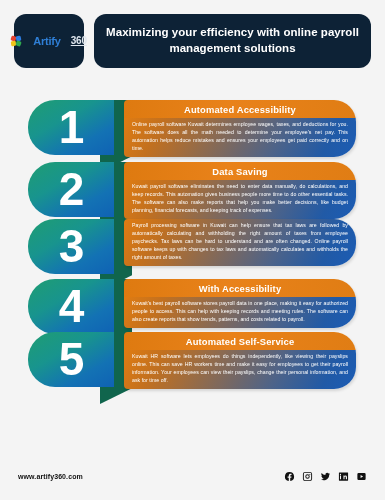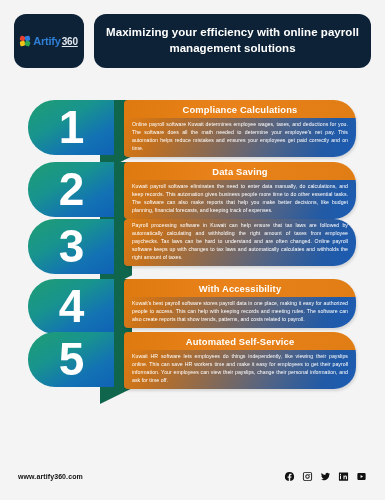--- a/index.html
+++ b/index.html
@@ -38,22 +38,22 @@
     height: 54px;
     background: #0d2236;
     border-radius: 12px;
     display: flex;
     align-items: center;
     justify-content: center;
     flex: 0 0 auto;
   }
   .logo-inner {
     display: flex;
-    align-items: flex-end;
-    gap: 1px;
+    align-items: flex-start;
+    gap: 10px;
   }
   .logo-mark {
     position: relative;
     width: 11px;
     height: 11px;
     flex: 0 0 auto;
     margin-right: 1px;
   }
   .logo-mark i {
     position: absolute;
@@ -240,21 +240,21 @@
   </div>
 
   <div id="steps">
 
     <div class="step s1">
       <div class="fold"></div>
       <div class="badge">
         <span>1</span>
       </div>
       <div class="panel">
-        <div class="phead">Compliance Calculations</div>
+        <div class="phead">Automated Accessibility</div>
         <div class="pbody">Online payroll software Kuwait determines employee wages, taxes, and deductions for you. The software does all the math needed to determine your employee's net pay. This automation helps reduce mistakes and ensures your employees get paid correctly and on time.</div>
       </div>
     </div>
 
     <div class="step s2">
       <div class="fold"></div>
       <div class="badge">
         <span>2</span>
       </div>
       <div class="panel">

